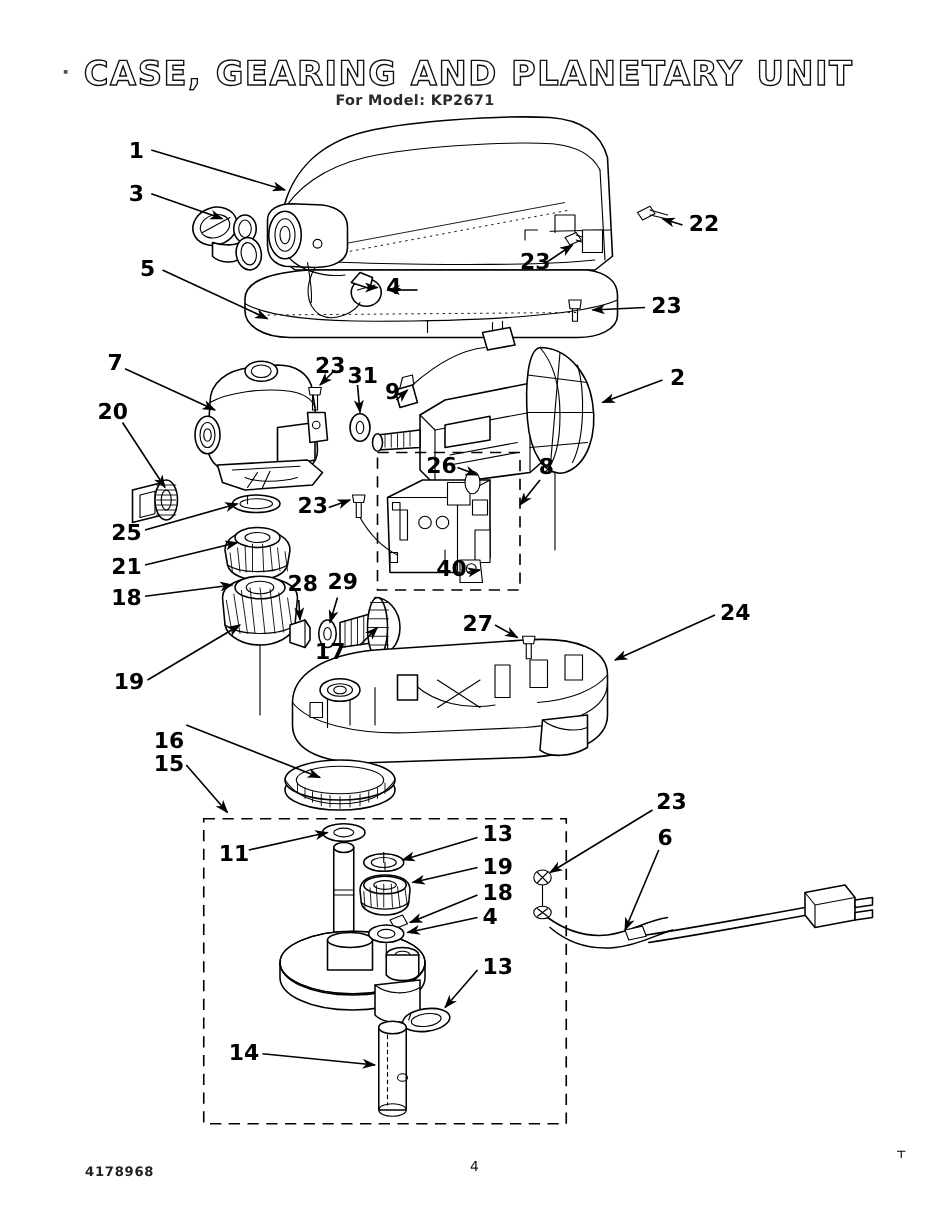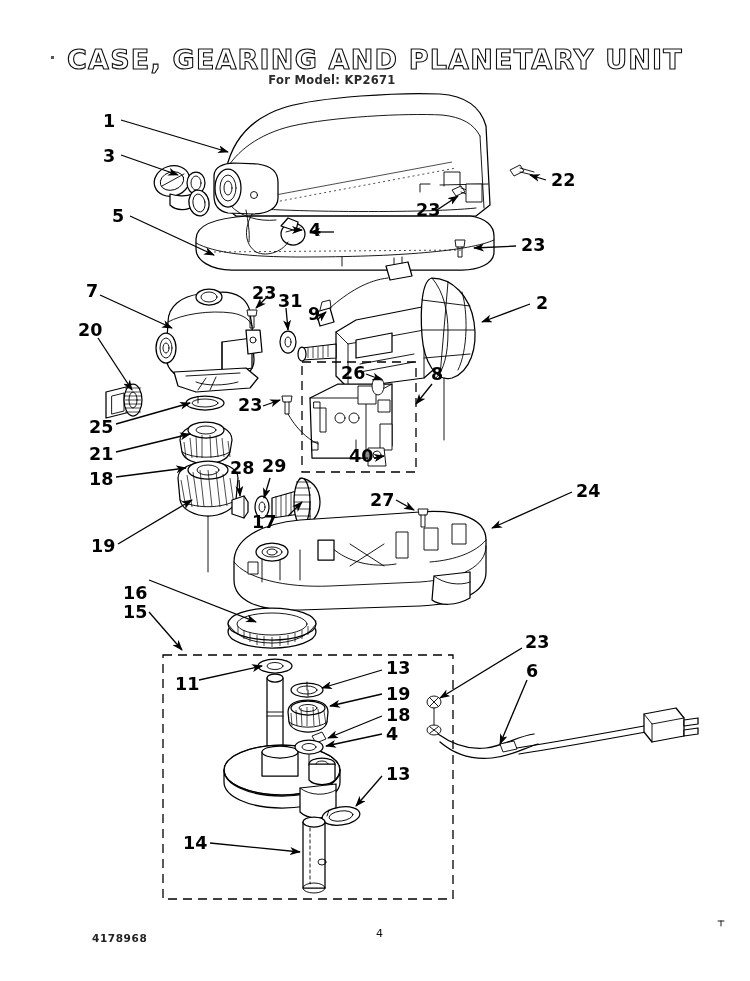--- a/index.html
+++ b/index.html
@@ -11,21 +11,21 @@
          font-size:27px;font-weight:bold;letter-spacing:1.2px;
          font-family:"DejaVu Sans", sans-serif;
          color:#fff;
          -webkit-text-stroke:1.1px #111;
          text-shadow:0 0 0 #111;}
   .subtitle{position:absolute;left:0;top:73px;width:664px;text-align:center;
             font-size:11.5px;font-weight:bold;letter-spacing:.3px;
             font-family:"DejaVu Sans", sans-serif;color:#2a2a2a;}
   .partno{position:absolute;left:68px;top:932px;font-size:10.5px;
           font-weight:bold;letter-spacing:.6px;color:#222;
-          font-family:"DejaVu Sans", sans-serif;margin-left:24px;}
+          font-family:"DejaVu Sans", sans-serif;}
   .pageno{position:absolute;left:376px;top:927px;font-size:11px;color:#111;
           font-family:"DejaVu Sans", sans-serif;}
   .callout{position:absolute;font-size:17.5px;font-weight:bold;color:#000;
            font-family:"DejaVu Sans", sans-serif;line-height:1;white-space:nowrap;}
   .speck{position:absolute;background:#555;}
   svg.art{position:absolute;left:0;top:0;width:750px;height:981px;
           pointer-events:none;}
   svg.art .ln{fill:none;stroke:#000;stroke-width:1.25;
               stroke-linecap:round;stroke-linejoin:round;}
   svg.art .thin{fill:none;stroke:#000;stroke-width:0.9;

